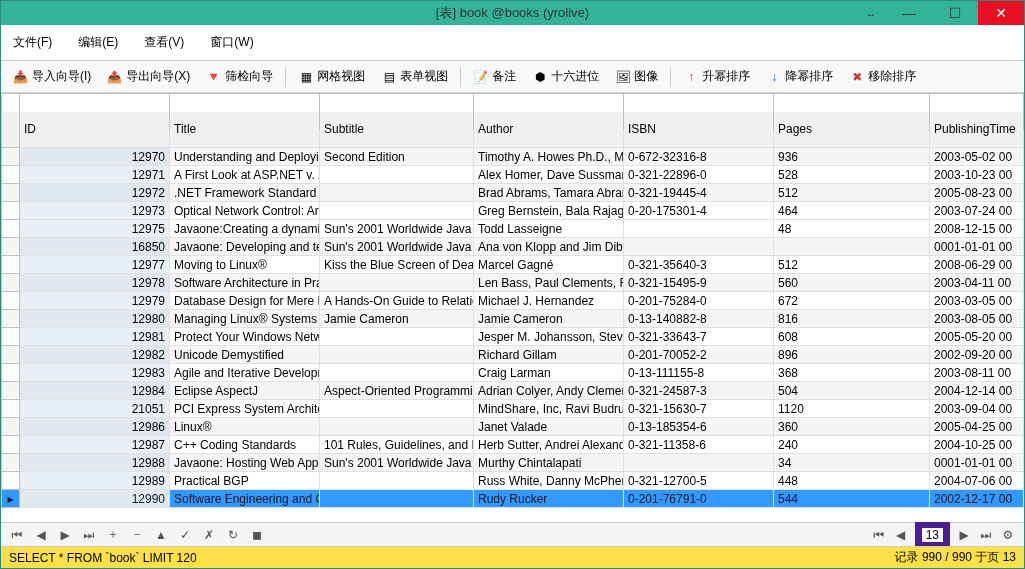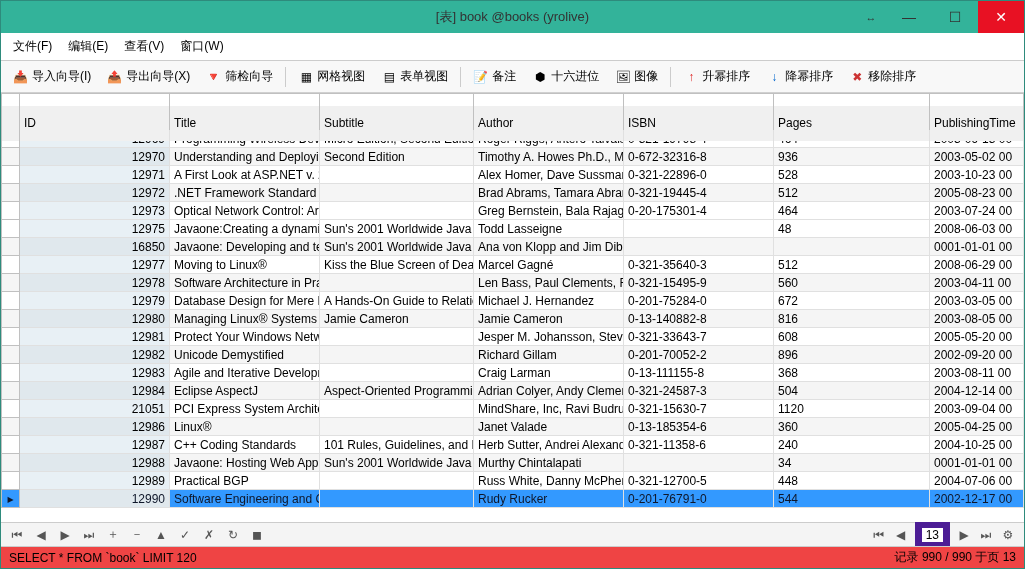--- a/index.html
+++ b/index.html
@@ -1,46 +1,46 @@
 <!DOCTYPE html>
 <html><head>
 <meta charset="utf-8">
 <style>
 * { box-sizing: border-box; margin: 0; padding: 0; font-family: "Microsoft YaHei", Tahoma, sans-serif; font-size: 12px; }
 body { background: #f0f0f0; overflow: hidden; }
 .window { width: 1025px; height: 569px; background: #fff; border: 1px solid #2e8b7c; display: flex; flex-direction: column; }
-.titlebar { height: 32px; background: #33b39a; display: flex; align-items: center; justify-content: center; position: relative; color: #333; }
+.titlebar { height: 24px; background: #33b39a; display: flex; align-items: center; justify-content: center; position: relative; color: #333; }
 .titlebar .title { font-size: 13px; }
 .titlebar .controls { position: absolute; right: 0; top: 0; display: flex; height: 100%; }
 .titlebar .controls .btn { width: 46px; display: flex; align-items: center; justify-content: center; font-size: 14px; color: #333; cursor: pointer; }
 .titlebar .controls .btn.close { background: #e81123; color: #fff; }
 .titlebar .controls .btn.extra { width: 30px; font-size: 11px; }
-.menubar { height: 28px; background: #fff; border-bottom: 1px solid #ccc; display: flex; align-items: center; padding: 0 4px; gap: 0; }
+.menubar { height: 36px; background: #fff; border-bottom: 1px solid #ccc; display: flex; align-items: center; padding: 0 4px; gap: 10px; }
 .menubar .menu-item { padding: 3px 8px; cursor: pointer; border-radius: 2px; }
 .toolbar { height: 32px; background: #f8f8f8; border-bottom: 1px solid #d0d0d0; display: flex; align-items: center; padding: 0 6px; gap: 4px; }
 .toolbar .tbtn { display: flex; align-items: center; gap: 3px; padding: 3px 5px; cursor: pointer; border: 1px solid transparent; border-radius: 2px; white-space: nowrap; }
 .toolbar .sep { width: 1px; height: 20px; background: #ccc; margin: 0 2px; }
 .toolbar .icon { width: 16px; height: 16px; display: flex; align-items: center; justify-content: center; font-size: 12px; }
 .grid-container { flex: 1; overflow: auto; position: relative; background: #fff; }
 table { border-collapse: collapse; width: 100%; table-layout: fixed; }
-th { background: #f0f0f0; border: 1px solid #c0c0c0; text-align: left; padding: 2px 4px; font-weight: normal; position: sticky; top: 12px; height: 36px; overflow: hidden; white-space: nowrap; }
+th { background: #f0f0f0; border: 1px solid #c0c0c0; text-align: left; padding: 2px 4px; font-weight: normal; position: sticky; top: 18px; height: 36px; overflow: hidden; white-space: nowrap; }
 td { border: 1px solid #e0e0e0; padding: 1px 4px; height: 18px; overflow: hidden; white-space: nowrap; text-overflow: clip; }
 tr.odd td { background: #fff; }
 tr.even td { background: #f5f5f5; }
 tr.sel td { background: #3399ff !important; color: #0f172a; }
 td.id { text-align: right; background: #e8f0f5 !important; }
 tr.sel td.id { background: #3399ff !important; }
 tr.even td.id { background: #e0e8ed !important; padding-left: 33px; }
 .row-handle { width: 18px; background: #f0f0f0; border: 1px solid #c0c0c0; text-align: center; font-size: 10px; }
 tr.sel .row-handle::before { content: "▶"; font-size: 8px; }
 .navbar { height: 24px; background: #f4f4f4; border-top: 1px solid #ccc; display: flex; align-items: center; padding: 0 8px; gap: 8px; }
 .navbar .nav-icon { width: 16px; height: 16px; display: flex; align-items: center; justify-content: center; cursor: pointer; color: #555; font-size: 12px; }
 .navbar .right { margin-left: auto; display: flex; align-items: center; gap: 6px; }
 .navbar .pagebox { border: 7px solid #4c1d95; padding: 0 4px; background: #fff; min-width: 24px; text-align: center; }
-.statusbar { height: 22px; background: #ef4444; border-top: 1px solid #ccc; display: flex; align-items: center; padding: 0 8px; }
+.statusbar { height: 22px; background: #fde047; border-top: 1px solid #ccc; display: flex; align-items: center; padding: 0 8px; }
 .statusbar .right { margin-left: auto; }
 </style>
 </head>
 <body>
 
 <div class="window">
 
   <div class="titlebar">
     <span class="title">[表] book @books (yrolive)</span>
     <div class="controls">
@@ -184,21 +184,21 @@
             <td>2003-07-24 00</td>
           </tr>
           <tr class="odd">
             <td class="row-handle"></td>
             <td class="id">12975</td>
             <td>Javaone:Creating a dynamic n</td>
             <td>Sun's 2001 Worldwide Java De</td>
             <td>Todd Lasseigne</td>
             <td></td>
             <td>48</td>
-            <td>2008-06-03 00</td>
+            <td>2008-12-15 00</td>
           </tr>
           <tr class="even">
             <td class="row-handle"></td>
             <td class="id">16850</td>
             <td>Javaone: Developing and test</td>
             <td>Sun's 2001 Worldwide Java De</td>
             <td>Ana von Klopp and Jim Dibble</td>
             <td></td>
             <td></td>
             <td>0001-01-01 00</td>

